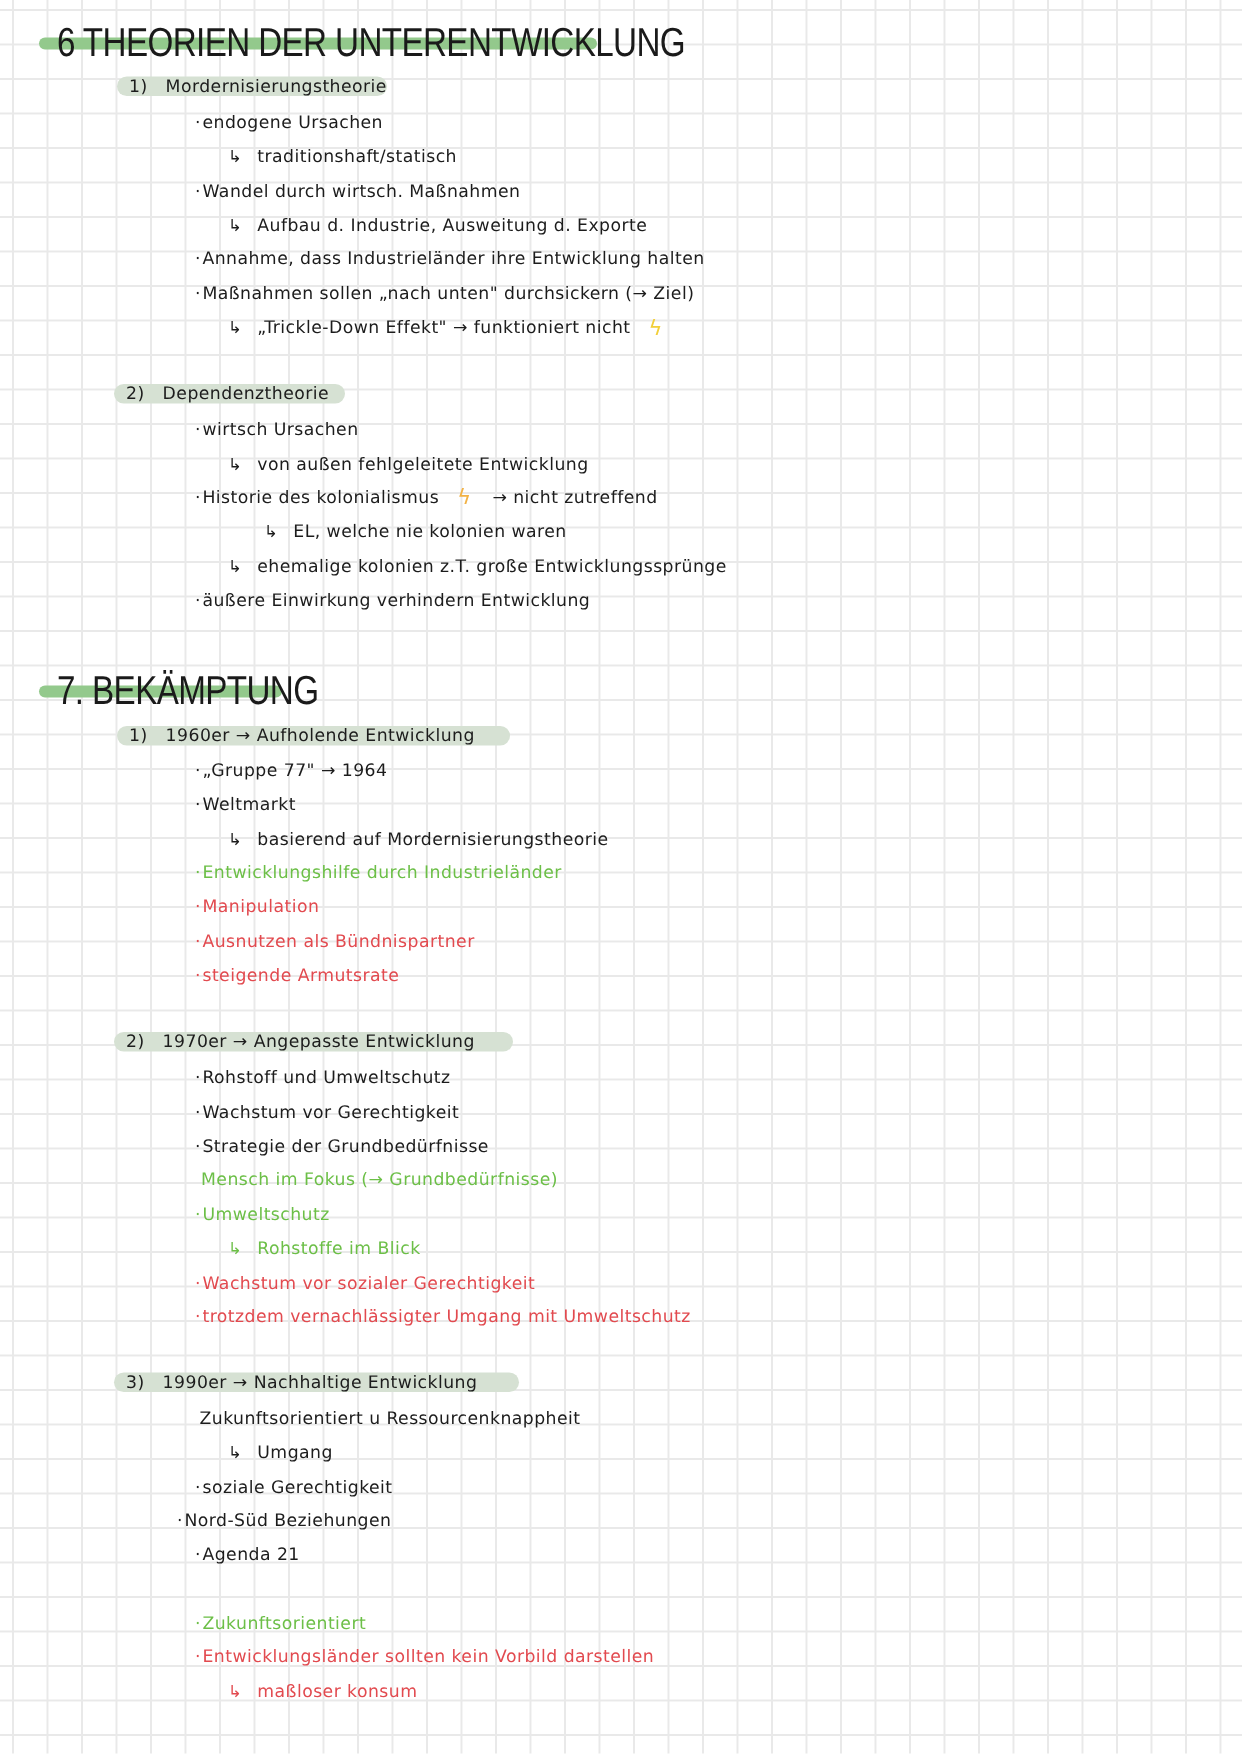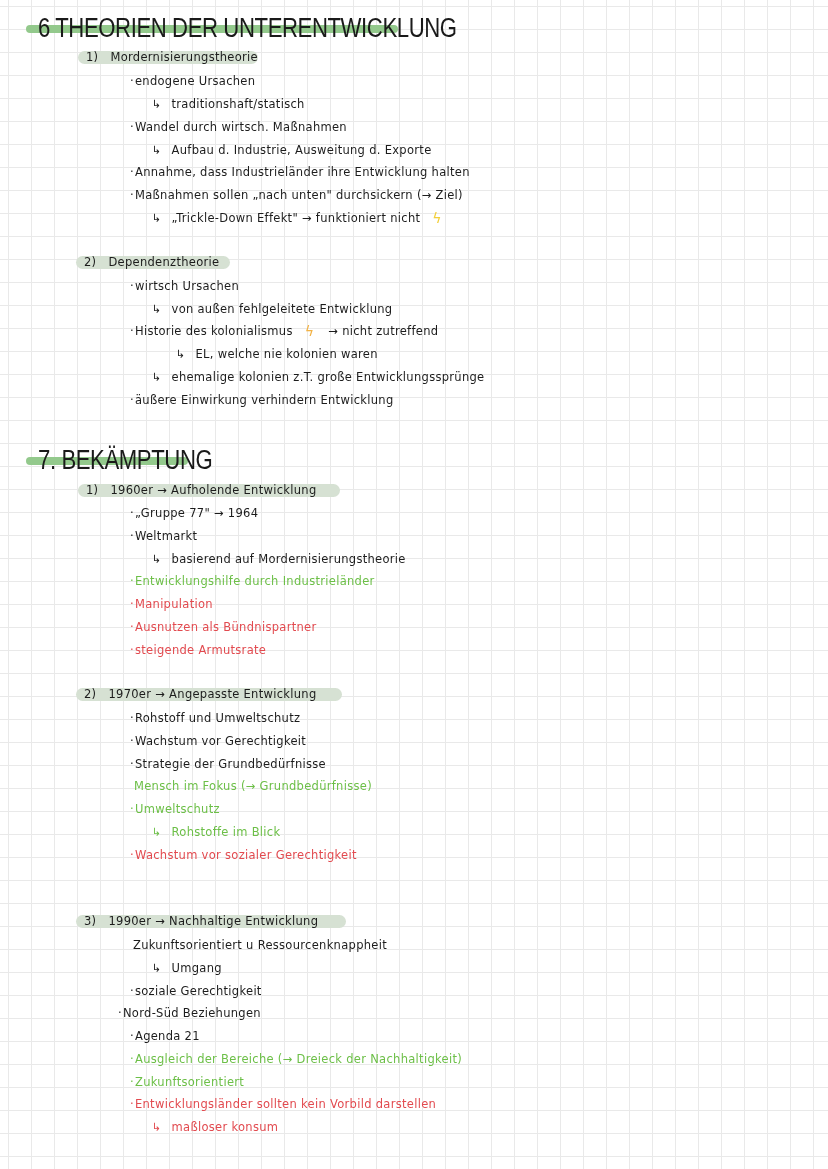--- a/index.html
+++ b/index.html
@@ -153,33 +153,33 @@
 
   <div class="line black bullet" style="left:130px; top:711px;">Rohstoff und Umweltschutz</div>
   <div class="line black bullet" style="left:130px; top:734px;">Wachstum vor Gerechtigkeit</div>
   <div class="line black bullet" style="left:130px; top:757px;">Strategie der Grundbedürfnisse</div>
   <div class="line green" style="left:134px; top:779px;">Mensch im Fokus (→ Grundbedürfnisse)</div>
   <div class="line green bullet" style="left:130px; top:802px;">Umweltschutz</div>
   <div class="line green" style="left:152px; top:825px;">
     <span class="arrow-sub">↳</span><span>Rohstoffe im Blick</span>
   </div>
   <div class="line red bullet" style="left:130px; top:848px;">Wachstum vor sozialer Gerechtigkeit</div>
+  <div class="line red bullet" style="left:130px; top:870px;">trotzdem vernachlässigter Umgang mit Umweltschutz</div>
 
   <div class="pill" style="left:76px; top:915px; width:270px;"></div>
   <div class="sub-heading" style="left:84px; top:914px;">
     <span class="num">3)</span><span>1990er → Nachhaltige Entwicklung</span>
   </div>
 
   <div class="line black" style="left:133px; top:938px;">Zukunftsorientiert u Ressourcenknappheit</div>
   <div class="line black" style="left:152px; top:961px;">
     <span class="arrow-sub">↳</span><span>Umgang</span>
   </div>
   <div class="line black bullet" style="left:130px; top:984px;">soziale Gerechtigkeit</div>
   <div class="line black bullet" style="left:118px; top:1006px;">Nord-Süd Beziehungen</div>
   <div class="line black bullet" style="left:130px; top:1029px;">Agenda 21</div>
-  <div class="line green bullet" style="left:130px; top:1052px;">Ausgleich der Bereiche (→ Dreieck der Nachhaltigkeit)</div>
   <div class="line green bullet" style="left:130px; top:1075px;">Zukunftsorientiert</div>
   <div class="line red bullet" style="left:130px; top:1097px;">Entwicklungsländer sollten kein Vorbild darstellen</div>
   <div class="line red" style="left:152px; top:1120px;">
     <span class="arrow-sub">↳</span><span>maßloser konsum</span>
   </div>
 
 </div>
 
 </body></html>

